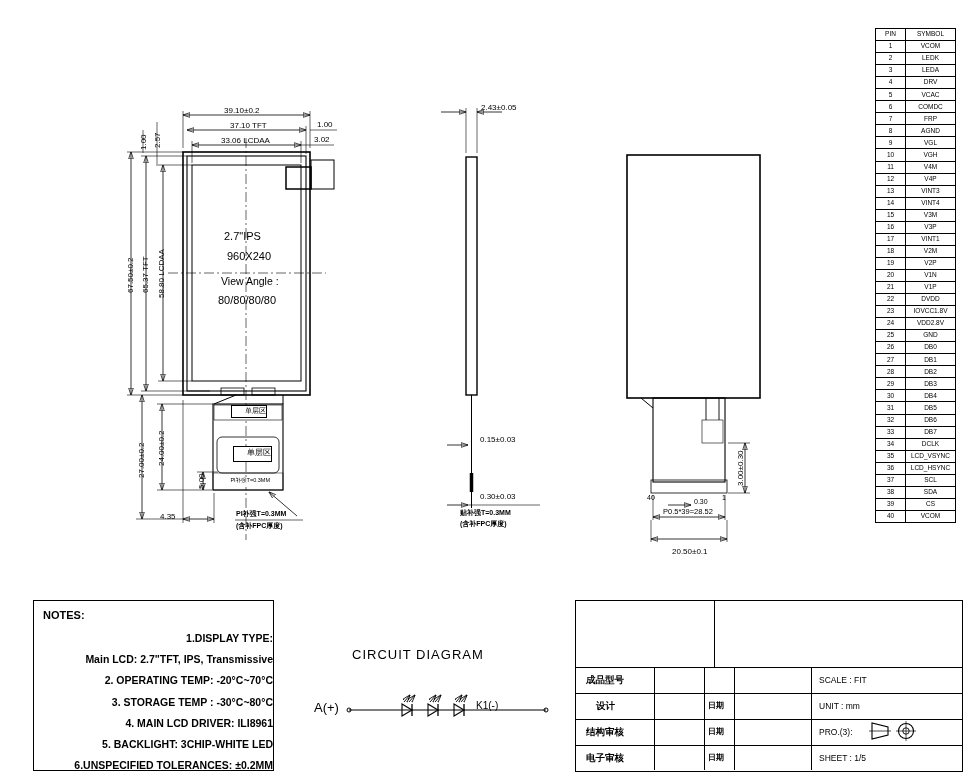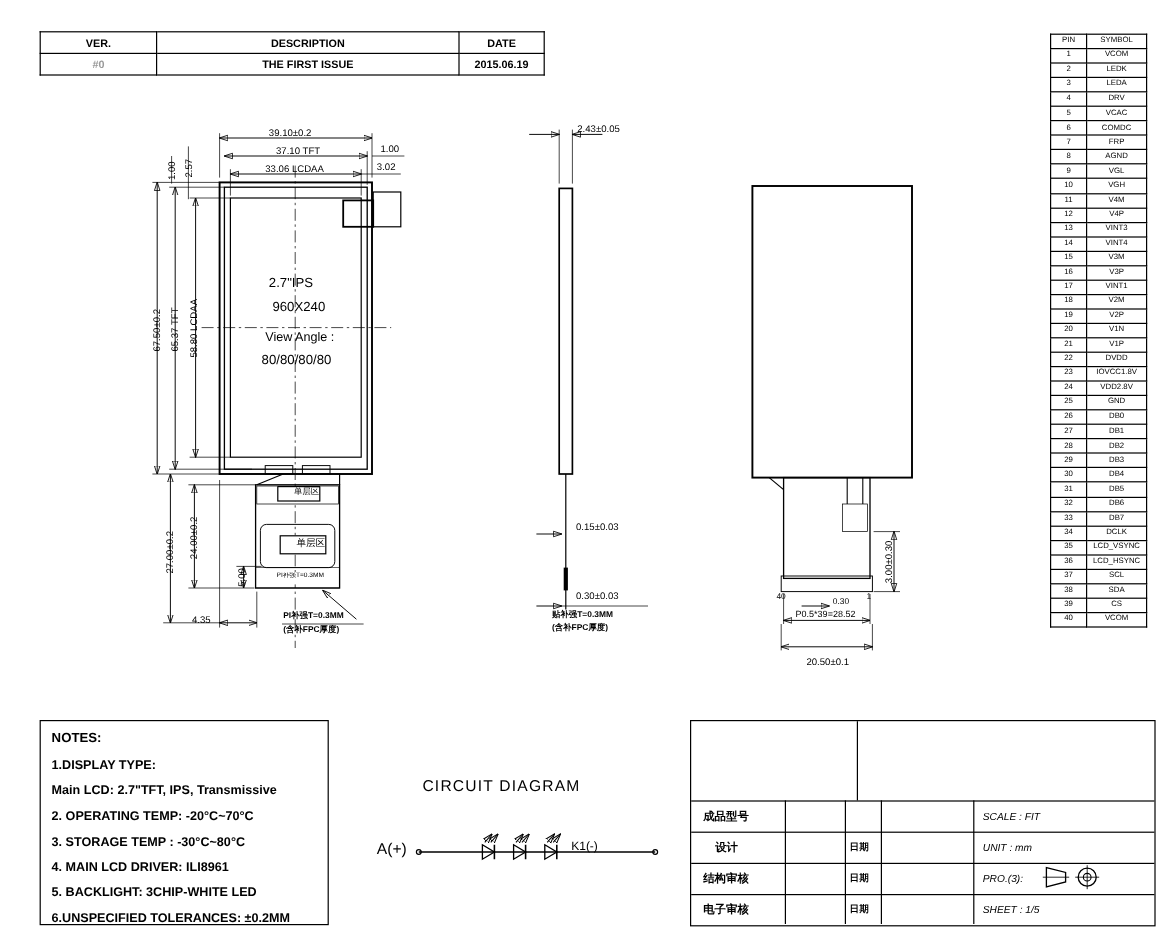--- a/index.html
+++ b/index.html
@@ -15,26 +15,26 @@
   #rev-table th,#rev-table td{border:1.6px solid #000;font-size:9px;text-align:center;padding:0;height:17px;font-weight:bold;}
   #rev-table .ver-val{color:#9a9a9a;}
   #pin-table{left:875px;top:28px;width:80px;table-layout:fixed;}
   #pin-table th,#pin-table td{border:1px solid #000;font-size:6.5px;text-align:center;padding:0;height:11.05px;line-height:1;font-weight:normal;}
   .lb{position:absolute;white-space:nowrap;line-height:1;font-size:8px;}
   .vt{transform:rotate(-90deg);transform-origin:0 0;}
   .boxlb{position:absolute;background:#fff;border:0.8px solid #000;text-align:right;overflow:hidden;line-height:1.4;}
   #notes{position:absolute;left:33px;top:600px;width:241px;height:171px;border:1.6px solid #000;
          box-sizing:border-box;padding:8px 0 0 9px;font-weight:bold;}
   #notes .notes-title{font-size:11px;margin-bottom:11px;}
-  #notes .note-line{font-size:10.5px;margin-bottom:9.2px;white-space:nowrap;}
+  #notes .note-line{font-size:10.5px;margin-bottom:9.2px;white-space:nowrap;text-align:right;}
   #tblock{position:absolute;left:575px;top:600px;width:388px;height:172px;border:1.6px solid #000;box-sizing:border-box;}
   .tb-h{position:absolute;left:0;right:0;height:0;border-top:1px solid #000;}
   .tb-v{position:absolute;width:0;border-left:1px solid #000;}
   .tb-lb{position:absolute;font-size:9.5px;font-weight:bold;white-space:nowrap;}
-  .tb-rt{position:absolute;font-size:8.5px;font-weight:normal;white-space:nowrap;font-style:italic;}
+  .tb-rt{position:absolute;font-size:8.5px;font-weight:normal;white-space:nowrap;}
 </style>
 </head>
 <body>
 
 <div id="sheet">
 
   <svg width="976" height="783" viewBox="0 0 976 783">
     <defs>
       <marker id="ar" viewBox="0 0 10 10" refX="9.5" refY="5" markerWidth="9" markerHeight="9" orient="auto-start-reverse">
         <path d="M0,1.8 L10,5 L0,8.2 Z" fill="#000" stroke="none"></path>
@@ -162,41 +162,20 @@
     <g>
       <line x1="349" y1="710" x2="546" y2="710" stroke-width="1.2"></line>
       <circle cx="349" cy="710" r="2" fill="#000" stroke="none"></circle>
       <circle cx="546" cy="710" r="2" fill="#000" stroke="none"></circle>
       <use href="#led" x="402" y="710"></use>
       <use href="#led" x="428" y="710"></use>
       <use href="#led" x="454" y="710"></use>
     </g>
   </svg>
 
-  <table id="rev-table">
-    <colgroup>
-        <col style="width:97px">
-        <col style="width:252px">
-        <col style="width:71px">
-      </colgroup>
-    <thead>
-      <tr>
-        <th>VER.</th>
-        <th>DESCRIPTION</th>
-        <th>DATE</th>
-      </tr>
-    </thead>
-    <tbody>
-      <tr>
-        <td class="ver-val">#0</td>
-        <td>THE FIRST ISSUE</td>
-        <td>2015.06.19</td>
-      </tr>
-    </tbody>
-  </table>
 
   <table id="pin-table">
     <colgroup>
         <col style="width:30px">
         <col style="width:50px">
       </colgroup>
     <thead>
       <tr>
         <th>PIN</th>
         <th>SYMBOL</th>

